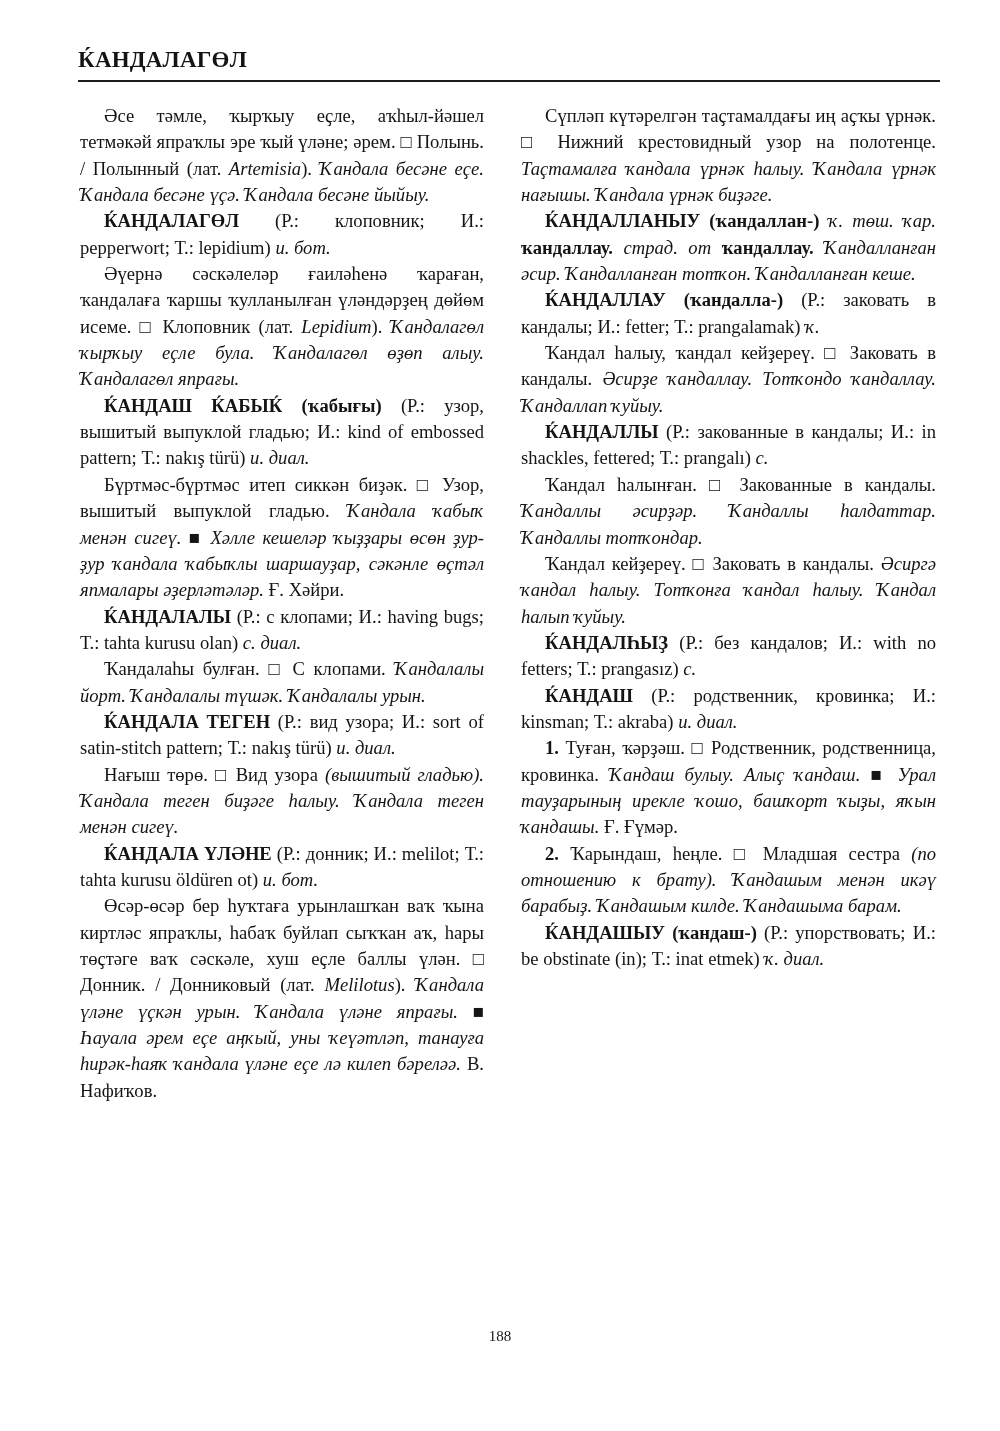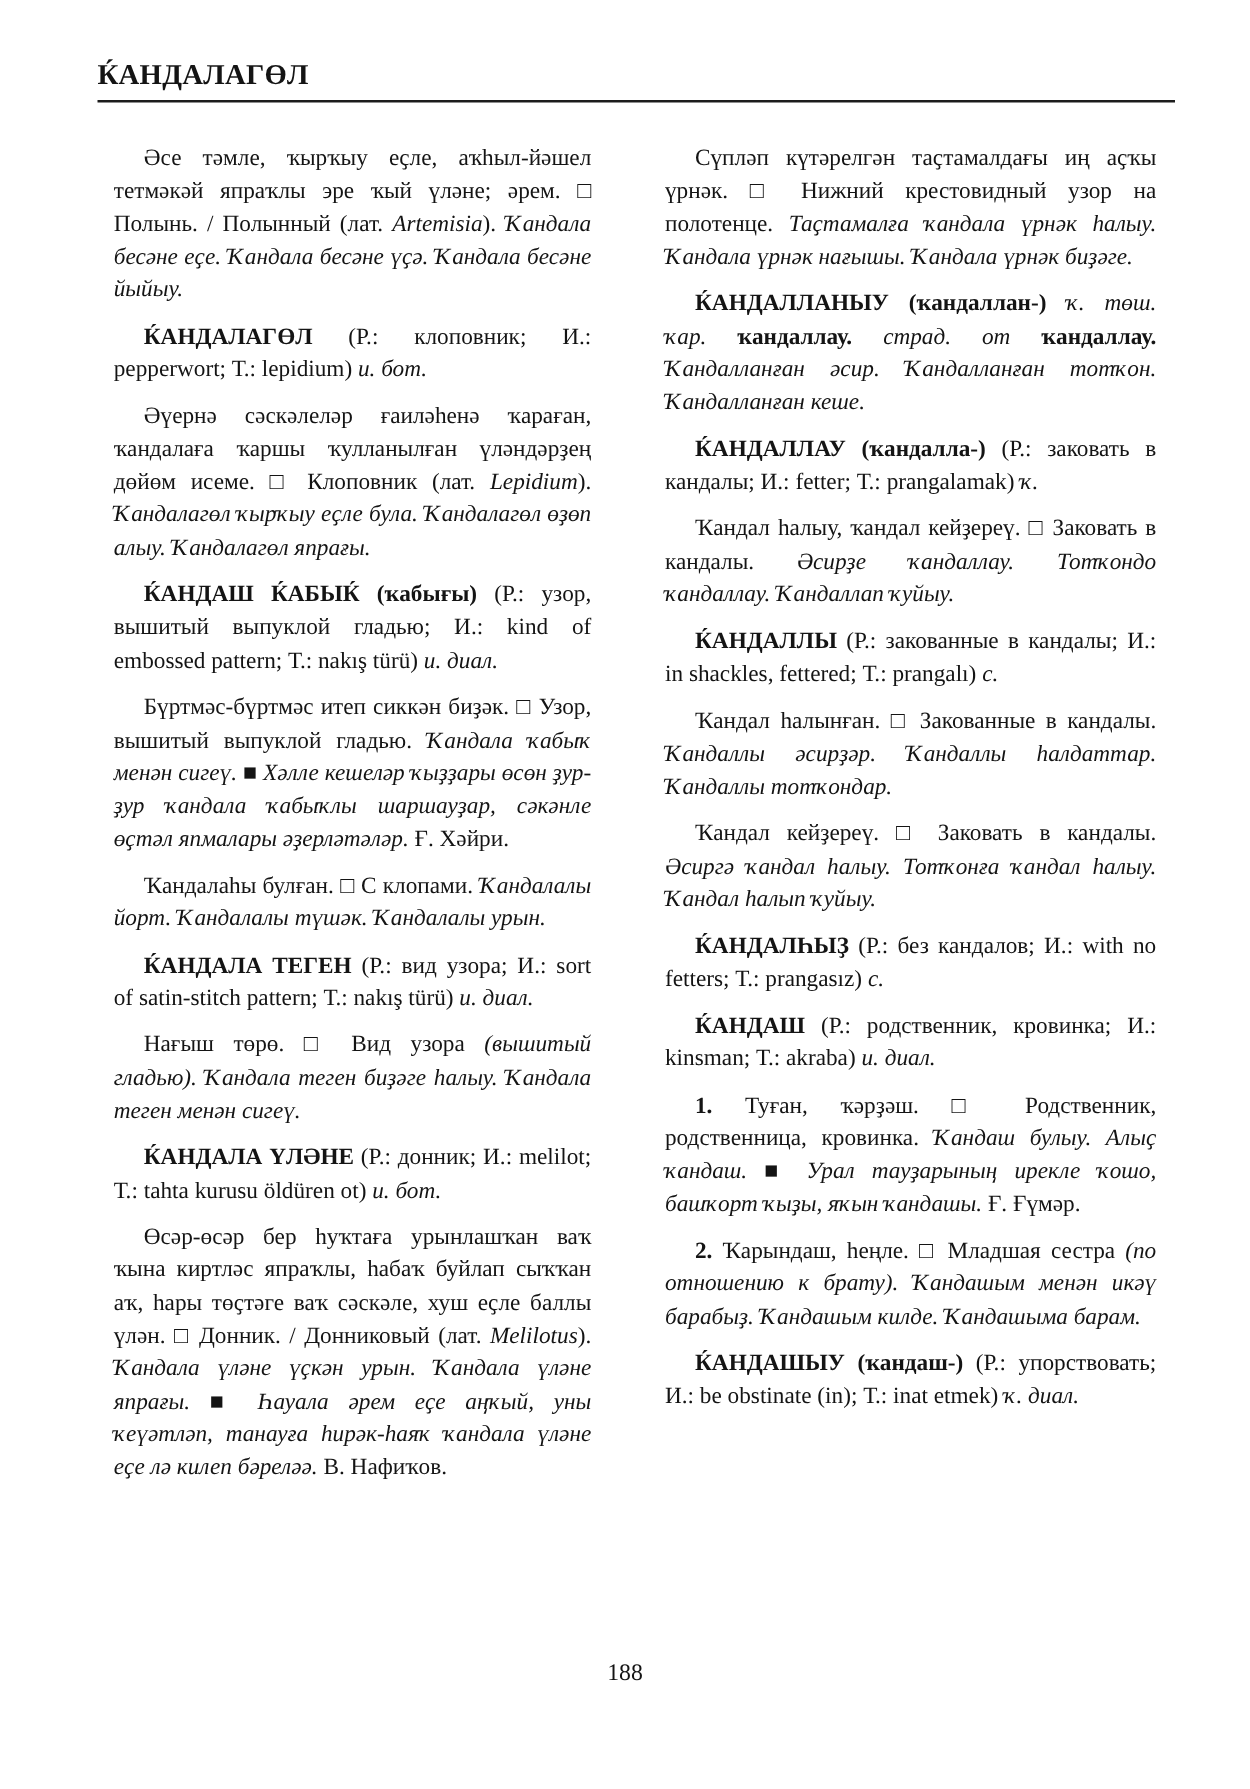--- a/index.html
+++ b/index.html
@@ -5,39 +5,40 @@
   html, body { margin: 0; padding: 0; background: #ffffff; }
   body { width: 1000px; height: 1431px; position: relative; overflow: hidden;
          font-family: "Liberation Serif", "DejaVu Serif", serif; color: #141414; }
   .running-head { position: absolute; left: 78px; top: 47px; font-size: 23px; font-weight: bold;
                   letter-spacing: 0.2px; }
   .head-rule { position: absolute; left: 78px; top: 80px; width: 862px; height: 2px; background: #1c1c1c; }
   .column { position: absolute; top: 103px; font-size: 18.6px; line-height: 26.35px; text-align: justify;
             hyphens: manual; }
   .col-left { left: 80px; width: 404px; }
   .col-right { left: 521px; width: 415px; }
-  .para { margin: 11px; text-indent: 24px; }
+  .para { margin: 0; text-indent: 24px; }
   .b { font-weight: bold; }
   .i { font-style: italic; }
   .page-number { position: absolute; top: 1328px; left: 0; width: 1000px; text-align: center;
-                 font-size: 19px; }
+                 font-size: 15px; }
 </style>
 </head>
 <body>
 
 <div>
   <div class="running-head">ЌАНДАЛАГӨЛ</div>
   <div class="head-rule"></div>
 
   <div class="column col-left">
       <p class="para"><span>Әсе тәмле, ҡырҡыу еҫле, аҡһыл-йәшел тетмәкәй япраҡлы эре ҡый үләне; әрем. □ Полынь. / Полынный (лат. </span><span class="i">Artemisia</span><span>). </span><span class="i">Ҡандала бесәне еҫе. Ҡандала бесәне үҫә. Ҡандала бесәне йыйыу.</span></p>
       <p class="para"><span class="b">ЌАНДАЛАГӨЛ</span><span> (Р.: клоповник; И.: pepperwort; Т.: lepidium) </span><span class="i">и. бот.</span></p>
       <p class="para"><span>Әүернә сәскәлеләр ғаиләһенә ҡараған, ҡандалаға ҡаршы ҡулланылған үләндәрҙең дөйөм исеме. □ Клоповник (лат. </span><span class="i">Lepidium</span><span>). </span><span class="i">Ҡандалагөл ҡырҡыу еҫле була. Ҡандалагөл өҙөп алыу. Ҡандалагөл япрағы.</span></p>
       <p class="para"><span class="b">ЌАНДАШ ЌАБЫЌ (ҡабығы)</span><span> (Р.: узор, вышитый выпуклой гладью; И.: kind of embossed pattern; Т.: nakış türü) </span><span class="i">и. диал.</span></p>
       <p class="para"><span>Бүртмәс-бүртмәс итеп сиккән биҙәк. □ Узор, вышитый выпуклой гладью. </span><span class="i">Ҡандала ҡабыҡ менән сигеү.</span><span> ■ </span><span class="i">Хәлле кешеләр ҡыҙҙары өсөн ҙур-ҙур ҡандала ҡабыҡлы шаршауҙар, сәкәнле өҫтәл япмалары әҙерләтәләр.</span><span> Ғ. Хәйри.</span></p>
+      <p class="para"><span class="b">ЌАНДАЛАЛЫ</span><span> (Р.: с клопами; И.: having bugs; Т.: tahta kurusu olan) </span><span class="i">с. диал.</span></p>
       <p class="para"><span>Ҡандалаһы булған. □ С клопами. </span><span class="i">Ҡандалалы йорт. Ҡандалалы түшәк. Ҡандалалы урын.</span></p>
       <p class="para"><span class="b">ЌАНДАЛА ТЕГЕН</span><span> (Р.: вид узора; И.: sort of satin-stitch pattern; Т.: nakış türü) </span><span class="i">и. диал.</span></p>
       <p class="para"><span>Нағыш төрө. □ Вид узора </span><span class="i">(вышитый гладью). Ҡандала теген биҙәге һалыу. Ҡандала теген менән сигеү.</span></p>
       <p class="para"><span class="b">ЌАНДАЛА ҮЛӘНЕ</span><span> (Р.: донник; И.: melilot; Т.: tahta kurusu öldüren ot) </span><span class="i">и. бот.</span></p>
       <p class="para"><span>Өсәр-өсәр бер һуҡтаға урынлашҡан ваҡ ҡына киртләс япраҡлы, һабаҡ буйлап сыҡҡан аҡ, һары төҫтәге ваҡ сәскәле, хуш еҫле баллы үлән. □ Донник. / Донниковый (лат. </span><span class="i">Melilotus</span><span>). </span><span class="i">Ҡандала үләне үҫкән урын. Ҡандала үләне япрағы.</span><span> ■ </span><span class="i">Һауала әрем еҫе аңҡый, уны ҡеүәтләп, танауға һирәк-һаяҡ ҡандала үләне еҫе лә килеп бәреләә.</span><span> В. Нафиҡов.</span></p>
     </div>
   <div class="column col-right">
       <p class="para"><span>Сүпләп күтәрелгән таҫтамалдағы иң аҫҡы үрнәк. □ Нижний крестовидный узор на полотенце. </span><span class="i">Таҫтамалға ҡандала үрнәк һалыу. Ҡандала үрнәк нағышы. Ҡандала үрнәк биҙәге.</span></p>
       <p class="para"><span class="b">ЌАНДАЛЛАНЫУ (ҡандаллан-)</span><span> </span><span class="i">ҡ. төш. ҡар.</span><span> </span><span class="b">ҡандаллау.</span><span> </span><span class="i">страд. от</span><span> </span><span class="b">ҡандаллау.</span><span> </span><span class="i">Ҡандалланған әсир. Ҡандалланған тотҡон. Ҡандалланған кеше.</span></p>
       <p class="para"><span class="b">ЌАНДАЛЛАУ (ҡандалла-)</span><span> (Р.: заковать в кандалы; И.: fetter; Т.: prangalamak) </span><span class="i">ҡ.</span></p>

